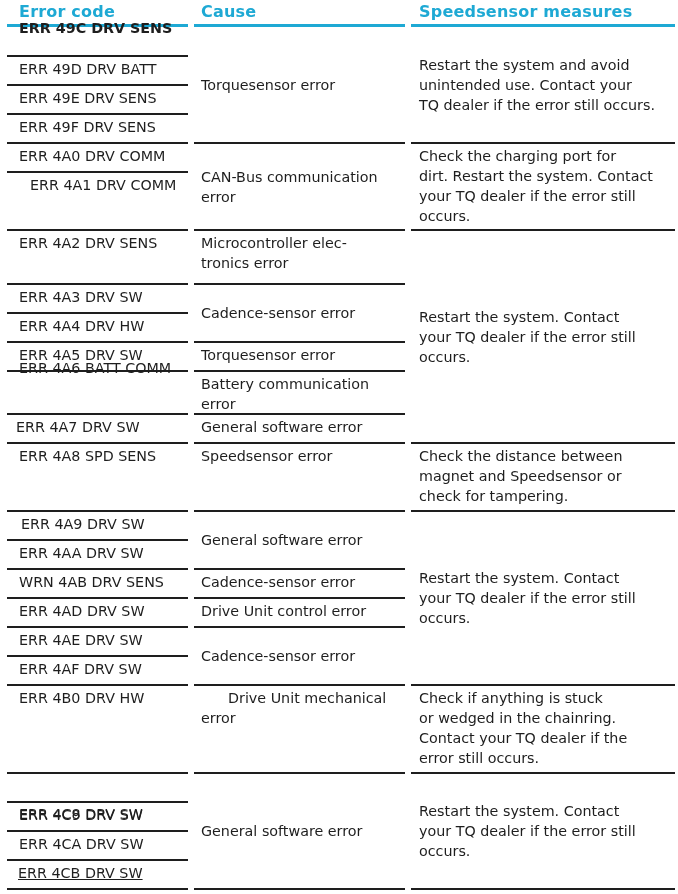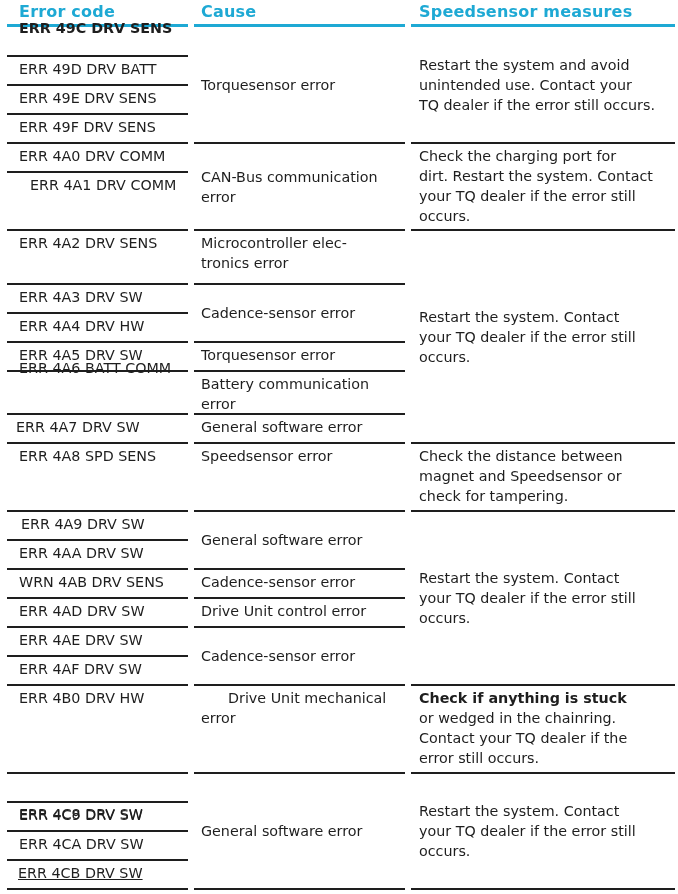--- a/index.html
+++ b/index.html
@@ -114,21 +114,21 @@
     <div class="cell" style="left: 419px; top: 347px;">occurs.</div>
     <div class="line" style="left: 411px; width: 264px; top: 442px;"></div>
     <div class="cell" style="left: 419px; top: 446px;">Check the distance between</div>
     <div class="cell" style="left: 419px; top: 466px;">magnet and Speedsensor or</div>
     <div class="cell" style="left: 419px; top: 486px;">check for tampering.</div>
     <div class="line" style="left: 411px; width: 264px; top: 510px;"></div>
     <div class="cell" style="left: 419px; top: 568px;">Restart the system. Contact</div>
     <div class="cell" style="left: 419px; top: 588px;">your TQ dealer if the error still</div>
     <div class="cell" style="left: 419px; top: 608px;">occurs.</div>
     <div class="line" style="left: 411px; width: 264px; top: 684px;"></div>
-    <div class="cell" style="left: 419px; top: 688px; font-weight: bold;">Check if anything is stuck</div>
+    <div class="cell" style="left: 419px; top: 688px;">Check if anything is stuck</div>
     <div class="cell" style="left: 419px; top: 708px;">or wedged in the chainring.</div>
     <div class="cell" style="left: 419px; top: 728px;">Contact your TQ dealer if the</div>
     <div class="cell" style="left: 419px; top: 748px;">error still occurs.</div>
     <div class="line" style="left: 411px; width: 264px; top: 772px;"></div>
     <div class="cell" style="left: 419px; top: 801px;">Restart the system. Contact</div>
     <div class="cell" style="left: 419px; top: 821px;">your TQ dealer if the error still</div>
     <div class="cell" style="left: 419px; top: 841px;">occurs.</div>
     <div class="line" style="left: 411px; width: 264px; top: 888px;"></div>
   </div>
 

